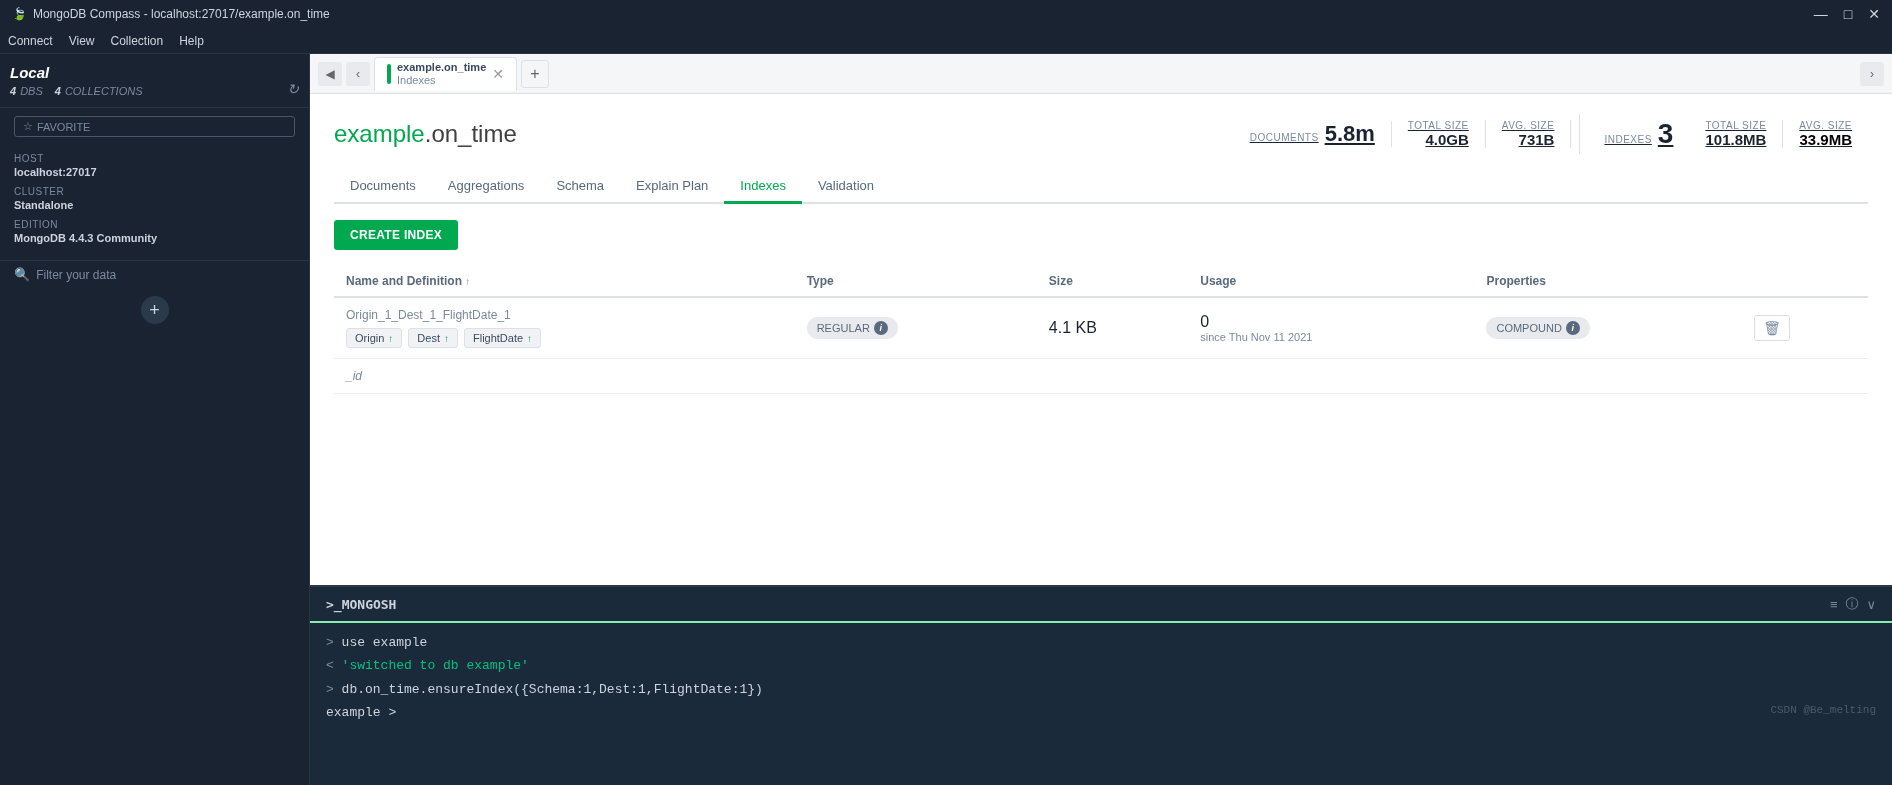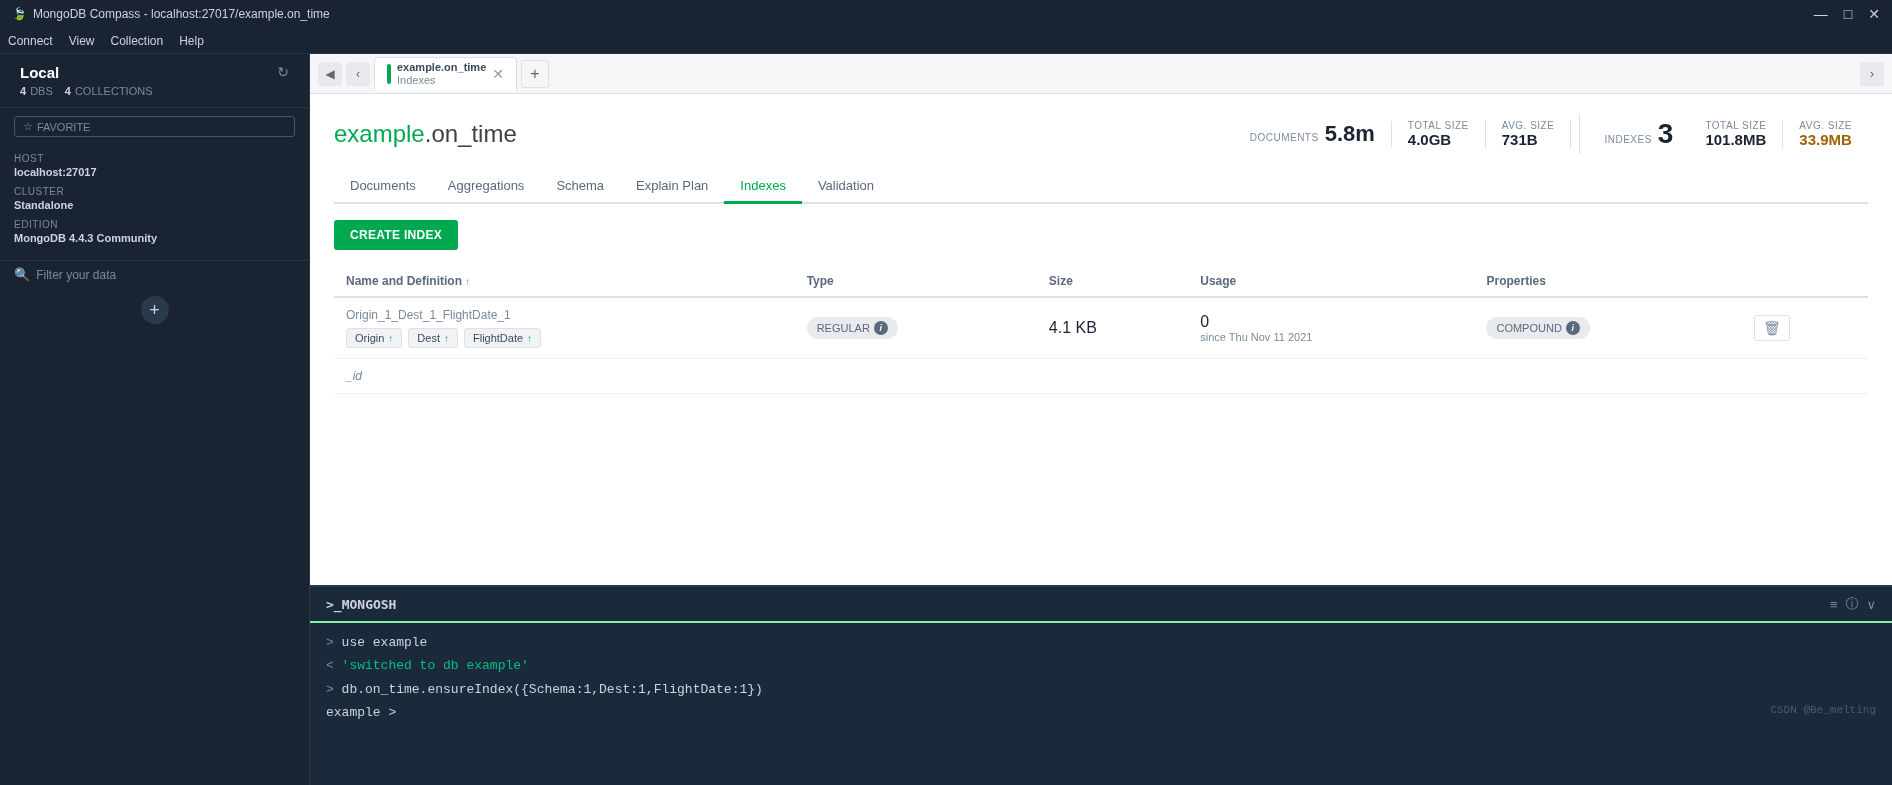--- a/index.html
+++ b/index.html
@@ -44,25 +44,26 @@
     .sidebar {
       width: 310px;
       background: #1a2332;
       border-right: 1px solid #2a3445;
       display: flex;
       flex-direction: column;
       flex-shrink: 0;
     }
 
     .sidebar-header {
-      padding: 10px 20px;
-      display: flex;
-      align-items: flex-start;
+      padding: 10px 10px;
+      display: flex;
+      align-items: flex-end;
       justify-content: space-between;
       border-bottom: 1px solid #2a3445;
+      font-style: italic;
     }
     .sidebar-meta { display: flex; gap: 12px; align-items: center; font-size: 11px; color: #7a8a9e; margin-top: 4px; }
     .sidebar-meta-item { display: flex; gap: 4px; }
     .sidebar-meta-count { color: #cdd3de; font-weight: 600; }
     .refresh-btn { color: #7a8a9e; cursor: pointer; font-size: 14px; }
 
     .favorite-btn {
       border: 1px solid #4a5568;
       border-radius: 3px;
       padding: 3px 8px;
@@ -219,22 +220,24 @@
     }
     .collection-title .green { color: #00a94f; }
     .collection-title .dark { color: #404040; }
 
     .stats-group {
       display: flex;
       align-items: center;
       gap: 0;
     }
     .stat-block {
+      text-align: right;
       padding: 0 16px;
       border-right: 1px solid #dde1e6;
+      text-decoration: underline;
     }
     .stat-block:last-child { border-right: none; }
     .stat-label { font-size: 10px; color: #7a8a9e; text-transform: uppercase; letter-spacing: 0.5px; }
     .stat-value { font-size: 22px; font-weight: 700; color: #1a2332; }
 
     
     .nav-tabs {
       display: flex;
       border-bottom: 2px solid #dde1e6;
       margin-bottom: 16px;
@@ -528,21 +531,21 @@
               <span class="stat-label">INDEXES</span>
               <span style="font-size:28px;font-weight:700;color:#1a2332;">3</span>
             </div>
           </div>
           <div class="stat-block">
             <div class="stat-label">TOTAL SIZE</div>
             <div style="font-size:15px;font-weight:600;color:#1a2332;">101.8MB</div>
           </div>
           <div class="stat-block">
             <div class="stat-label">AVG. SIZE</div>
-            <div style="font-size:15px;font-weight:600;color:#a16207;">33.9MB</div>
+            <div style="font-size:15px;font-weight:600;color:#000000;">33.9MB</div>
           </div>
         </div>
       </div>
 
       
       <div class="nav-tabs">
         <div class="nav-tab">Documents</div>
         <div class="nav-tab">Aggregations</div>
         <div class="nav-tab">Schema</div>
         <div class="nav-tab">Explain Plan</div>

